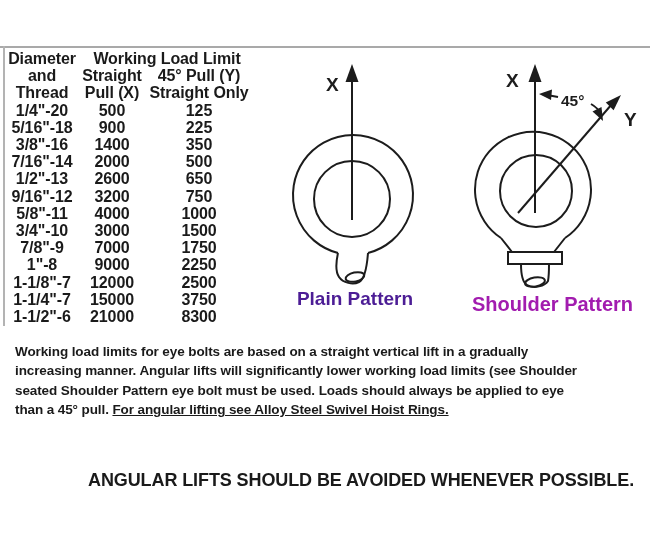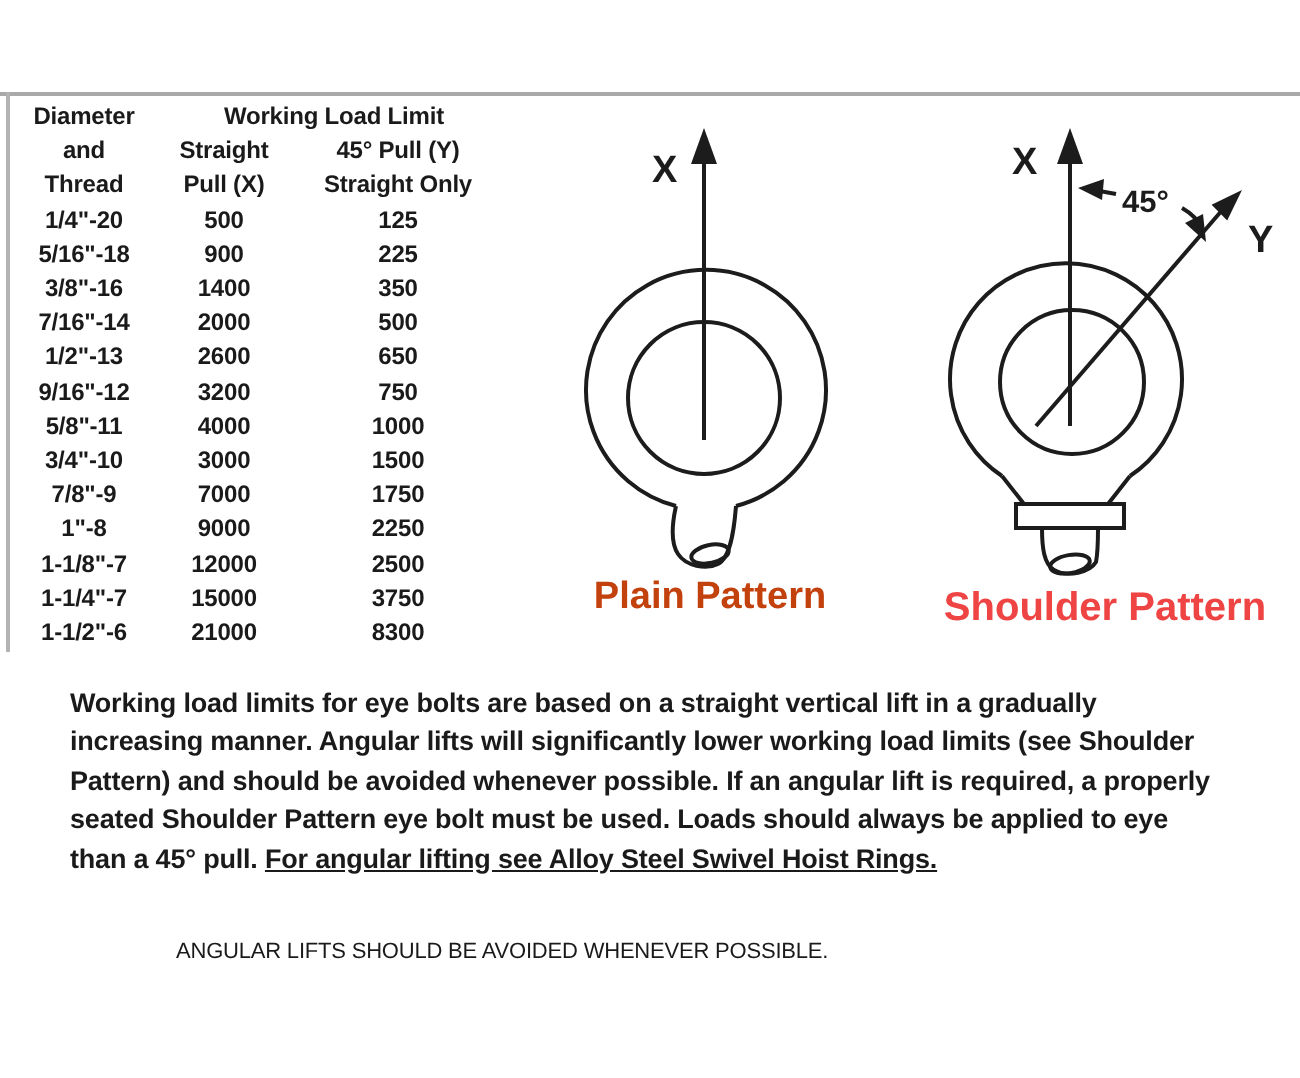--- a/index.html
+++ b/index.html
@@ -7,21 +7,21 @@
     width:650px; height:539px; position:relative; background:#ffffff;
     font-family:"Liberation Sans","DejaVu Sans",sans-serif; color:#1a1a1a;
     overflow:hidden;
   }
   .rule-top { position:absolute; left:0; top:46px; width:650px; height:2px; background:#a9a9a9; }
   .rule-left { position:absolute; left:3px; top:46px; width:2px; height:280px; background:#b3b3b3; }
 
   .wll-table {
     position:absolute; left:4px; top:50px;
     display:grid; grid-template-columns:76px 64px 110px;
-    font-size:12px; font-weight:bold; line-height:17.2px;
+    font-size:16px; font-weight:bold; line-height:17.2px;
     text-align:center; letter-spacing:-0.1px;
   }
   .c23 { grid-column:2 / 4; }
   .trow { display:contents; }
 
   .pattern-label {
     position:absolute; font-weight:bold; text-align:center;
     color:#1e72b8; letter-spacing:0;
   }
   #plain-label { left:280px; top:288px; width:150px; font-size:19px; }
@@ -32,26 +32,26 @@
   #shoulder-svg { left:455px; top:55px; }
   .sk { stroke:#1c1c1c; stroke-width:2; fill:none; }
   .skf { fill:#1c1c1c; stroke:none; }
   .axis-letter { font:bold 19px "Liberation Sans","DejaVu Sans",sans-serif; fill:#1c1c1c; }
   .angle-text { font:bold 15.5px "Liberation Sans","DejaVu Sans",sans-serif; fill:#1c1c1c; }
 
   .paragraph {
     position:absolute; left:15px; top:342px; width:632px;
     font-size:13.5px; font-weight:bold; line-height:19.4px; letter-spacing:-0.1px;
   }
-  .para-line { white-space:nowrap;margin-left:20px; }
+  .para-line { white-space:nowrap; }
   .uline { text-decoration:underline; }
 
   .warning {
     position:absolute; left:88px; top:470px;
-    font-size:11px; font-weight:normal; white-space:nowrap; letter-spacing:-0.1px;
+    font-size:18px; font-weight:bold; white-space:nowrap; letter-spacing:-0.1px;
   }
 </style>
 </head>
 <body>
 
 <div class="rule-top"></div>
 <div class="rule-left"></div>
 
 <div class="wll-table">
   <div class="hdr">Diameter</div>
@@ -148,21 +148,21 @@
     <circle class="sk" cx="72" cy="144" r="38"></circle>
     <path class="sk" d="M58,198 C56,207 55,216 59,222 C63,228 73,230 79,227 C85,224 87,211 88,198"></path>
     <ellipse class="sk" cx="75" cy="222" rx="9.5" ry="4.5" transform="rotate(-12 75 222)"></ellipse>
   </g>
   <g>
     <line class="sk" x1="72" y1="165" x2="72" y2="24"></line>
     <polygon class="skf" points="72,9 65.5,27 78.5,27"></polygon>
     <text class="axis-letter" x="46" y="36">X</text>
   </g>
 </svg>
-<div id="plain-label" class="pattern-label" style="color: #c2410c;">Plain Pattern</div>
+<div id="plain-label" class="pattern-label" style="color: #4c1d95;">Plain Pattern</div>
 
 <svg id="shoulder-svg" class="diagram" width="195" height="240" viewBox="0 0 195 240">
   <g>
     <path class="sk" d="M46,183 A58,58 0 1 1 110,183"></path>
     <circle class="sk" cx="81" cy="136" r="36"></circle>
     <path class="sk" d="M46,183 L57,197 M110,183 L99,197"></path>
     <rect class="sk" x="53" y="197" width="54" height="12"></rect>
     <path class="sk" d="M66,209 C66,219 67,227 72,230 C79,234 90,231 93,226 C94,221 94,214 94,209"></path>
     <ellipse class="sk" cx="80" cy="227" rx="10" ry="4.5" transform="rotate(-10 80 227)"></ellipse>
   </g>
@@ -177,23 +177,22 @@
     <text class="axis-letter" x="169" y="71">Y</text>
   </g>
   <g>
     <text class="angle-text" x="106" y="51">45°</text>
     <line class="sk" x1="103" y1="42" x2="92" y2="40"></line>
     <polygon class="skf" points="84,39 97,34.5 96,45"></polygon>
     <path class="sk" d="M136,49 Q143,53 146,59"></path>
     <polygon class="skf" points="148,66 146.5,52 137.5,56.5"></polygon>
   </g>
 </svg>
-<div id="shoulder-label" class="pattern-label" style="color: #ef4444;">Shoulder Pattern</div>
+<div id="shoulder-label" class="pattern-label" style="color: #a21caf;">Shoulder Pattern</div>
 
 <div class="paragraph">
   <div class="para-line">Working load limits for eye bolts are based on a straight vertical lift in a gradually</div>
     <div class="para-line">increasing manner. Angular lifts will significantly lower working load limits (see Shoulder</div>
-    <div class="para-line">Pattern) and should be avoided whenever possible. If an angular lift is required, a properly</div>
     <div class="para-line">seated Shoulder Pattern eye bolt must be used. Loads should always be applied to eye</div>
     <div class="para-line"><span>than a 45° pull. </span><span class="uline">For angular lifting see Alloy Steel Swivel Hoist Rings.</span></div>
 </div>
 
 <div class="warning">ANGULAR LIFTS SHOULD BE AVOIDED WHENEVER POSSIBLE.</div>
 
 </body></html>

